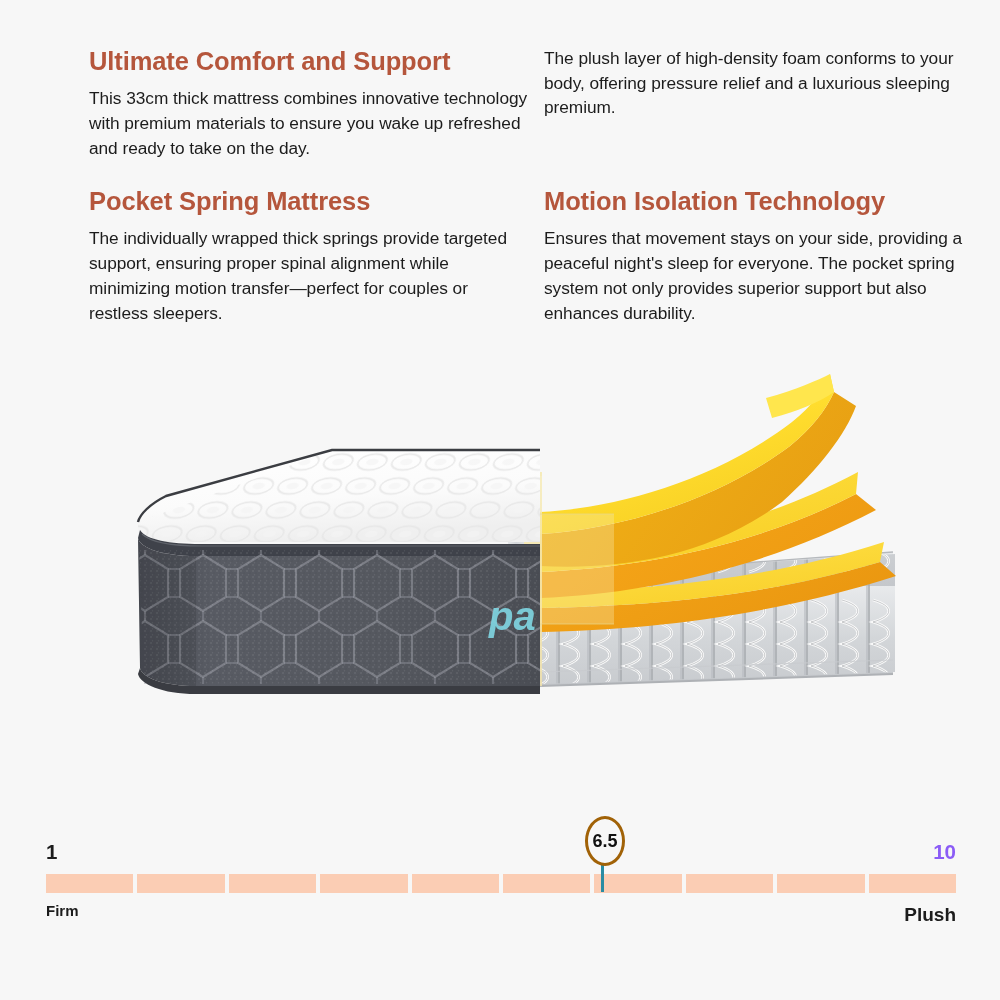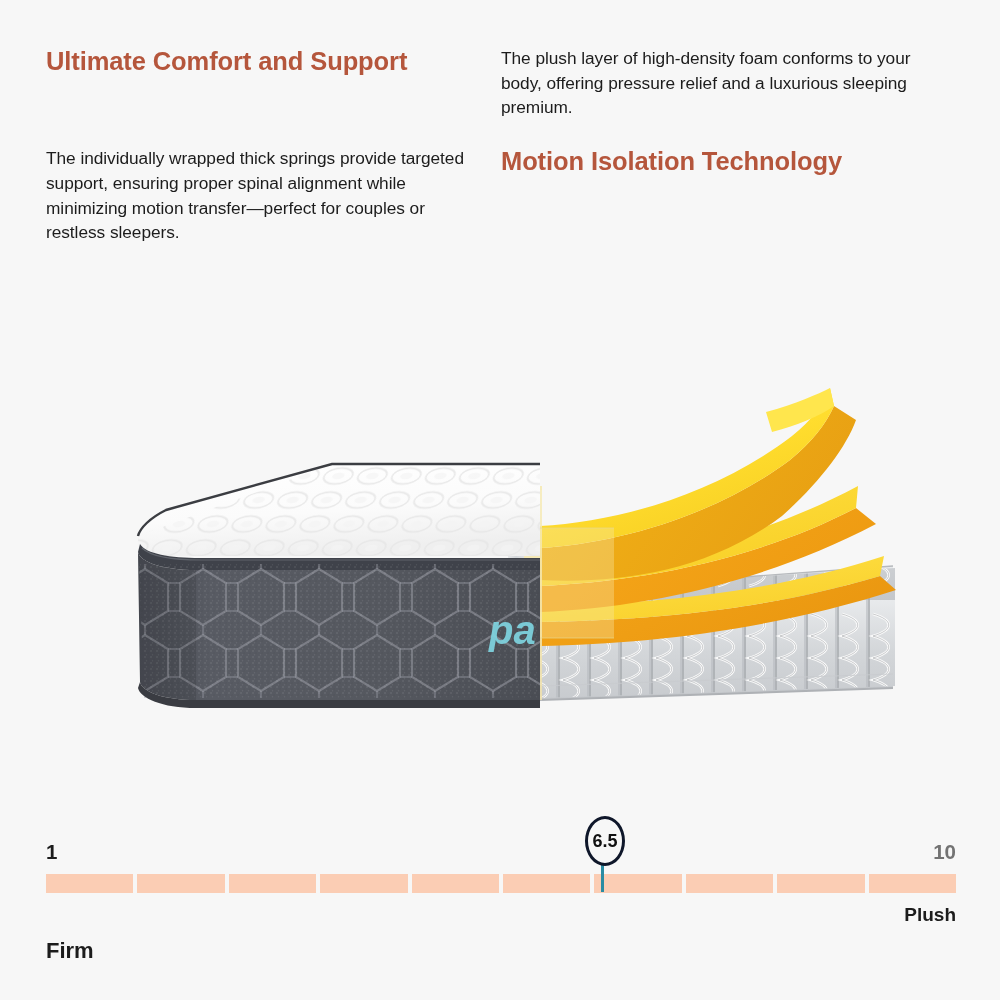--- a/index.html
+++ b/index.html
@@ -22,20 +22,21 @@
     top: 46px;
     width: 920px;
     display: grid;
     grid-template-columns: 455px 465px;
     grid-template-rows: auto auto;
     column-gap: 0px;
     row-gap: 26px;
   }
   .feature {
     width: 440px;
+    margin-left: 43px;
   }
   .feature-title {
     color: #b5563c;
     font-size: 25.5px;
     font-weight: bold;
     line-height: 1.18;
     margin: 0 0 10px 0;
     letter-spacing: -0.1px;
   }
   .feature-body {
@@ -43,21 +44,21 @@
     font-size: 17.3px;
     line-height: 1.43;
     margin: 0;
     letter-spacing: -0.05px;
   }
 
   
   .illustration {
     position: absolute;
     left: 0;
-    top: 368px;
+    top: 354px;
     width: 1000px;
     height: 400px;
   }
   .illustration svg {
     display: block;
   }
 
   
   .firmness {
     position: absolute;
@@ -80,21 +81,21 @@
     font-size: 20.5px;
     font-weight: bold;
     color: #1c1c1c;
   }
   .scale-max {
     position: absolute;
     right: 0;
     top: 0;
     font-size: 20.5px;
     font-weight: bold;
-    color: #737373;
+    color: #8b5cf6;
   }
   .scale-track {
     position: absolute;
     left: 0;
     top: 62px;
     width: 910px;
     height: 19px;
     display: flex;
     gap: 4px;
   }
@@ -107,24 +108,23 @@
     position: absolute;
     left: 0;
     top: 90px;
     width: 910px;
     height: 26px;
   }
   .scale-firm {
     position: absolute;
     left: 0;
     top: 0;
-    font-size: 22px;
+    font-size: 15px;
     font-weight: bold;
     color: #1c1c1c;
-    margin-top: 36px;
   }
   .scale-plush {
     position: absolute;
     right: 0;
     top: 2px;
     font-size: 19px;
     font-weight: bold;
     color: #1c1c1c;
   }
   .scale-marker {
@@ -141,53 +141,56 @@
     width: 3px;
     height: 28px;
     background: #2a8ca3;
   }
   .marker-bubble {
     position: absolute;
     left: 13px;
     top: 4px;
     width: 34px;
     height: 44px;
-    border: 3px solid #0f172a;
+    border: 3px solid #a16207;
     border-radius: 50%;
     background: #f7f7f7;
     display: flex;
     align-items: center;
     justify-content: center;
   }
   .marker-value {
     font-size: 18px;
     font-weight: bold;
     color: #111;
     line-height: 1;
   }
 </style>
 </head>
 <body>
 
 <div class="features">
 
   <div class="feature">
     <h2 class="feature-title">Ultimate Comfort and Support</h2>
+    <p class="feature-body">This 33cm thick mattress combines innovative technology with premium materials to ensure you wake up refreshed and ready to take on the day.</p>
   </div>
 
   <div class="feature">
     <p class="feature-body">The plush layer of high-density foam conforms to your body, offering pressure relief and a luxurious sleeping premium.</p>
   </div>
 
   <div class="feature">
+    <h2 class="feature-title">Pocket Spring Mattress</h2>
     <p class="feature-body">The individually wrapped thick springs provide targeted support, ensuring proper spinal alignment while minimizing motion transfer—perfect for couples or restless sleepers.</p>
   </div>
 
   <div class="feature">
     <h2 class="feature-title">Motion Isolation Technology</h2>
+    <p class="feature-body">Ensures that movement stays on your side, providing a peaceful night's sleep for everyone. The pocket spring system not only provides superior support but also enhances durability.</p>
   </div>
 
 </div>
 
 <div class="illustration">
 <svg width="1000" height="400" viewBox="0 0 1000 400" xmlns="http://www.w3.org/2000/svg">
   <defs>
     <linearGradient id="topWhite" x1="0" y1="0" x2="0.3" y2="1">
       <stop offset="0%" stop-color="#ffffff"></stop>
       <stop offset="60%" stop-color="#fbfbfb"></stop>

